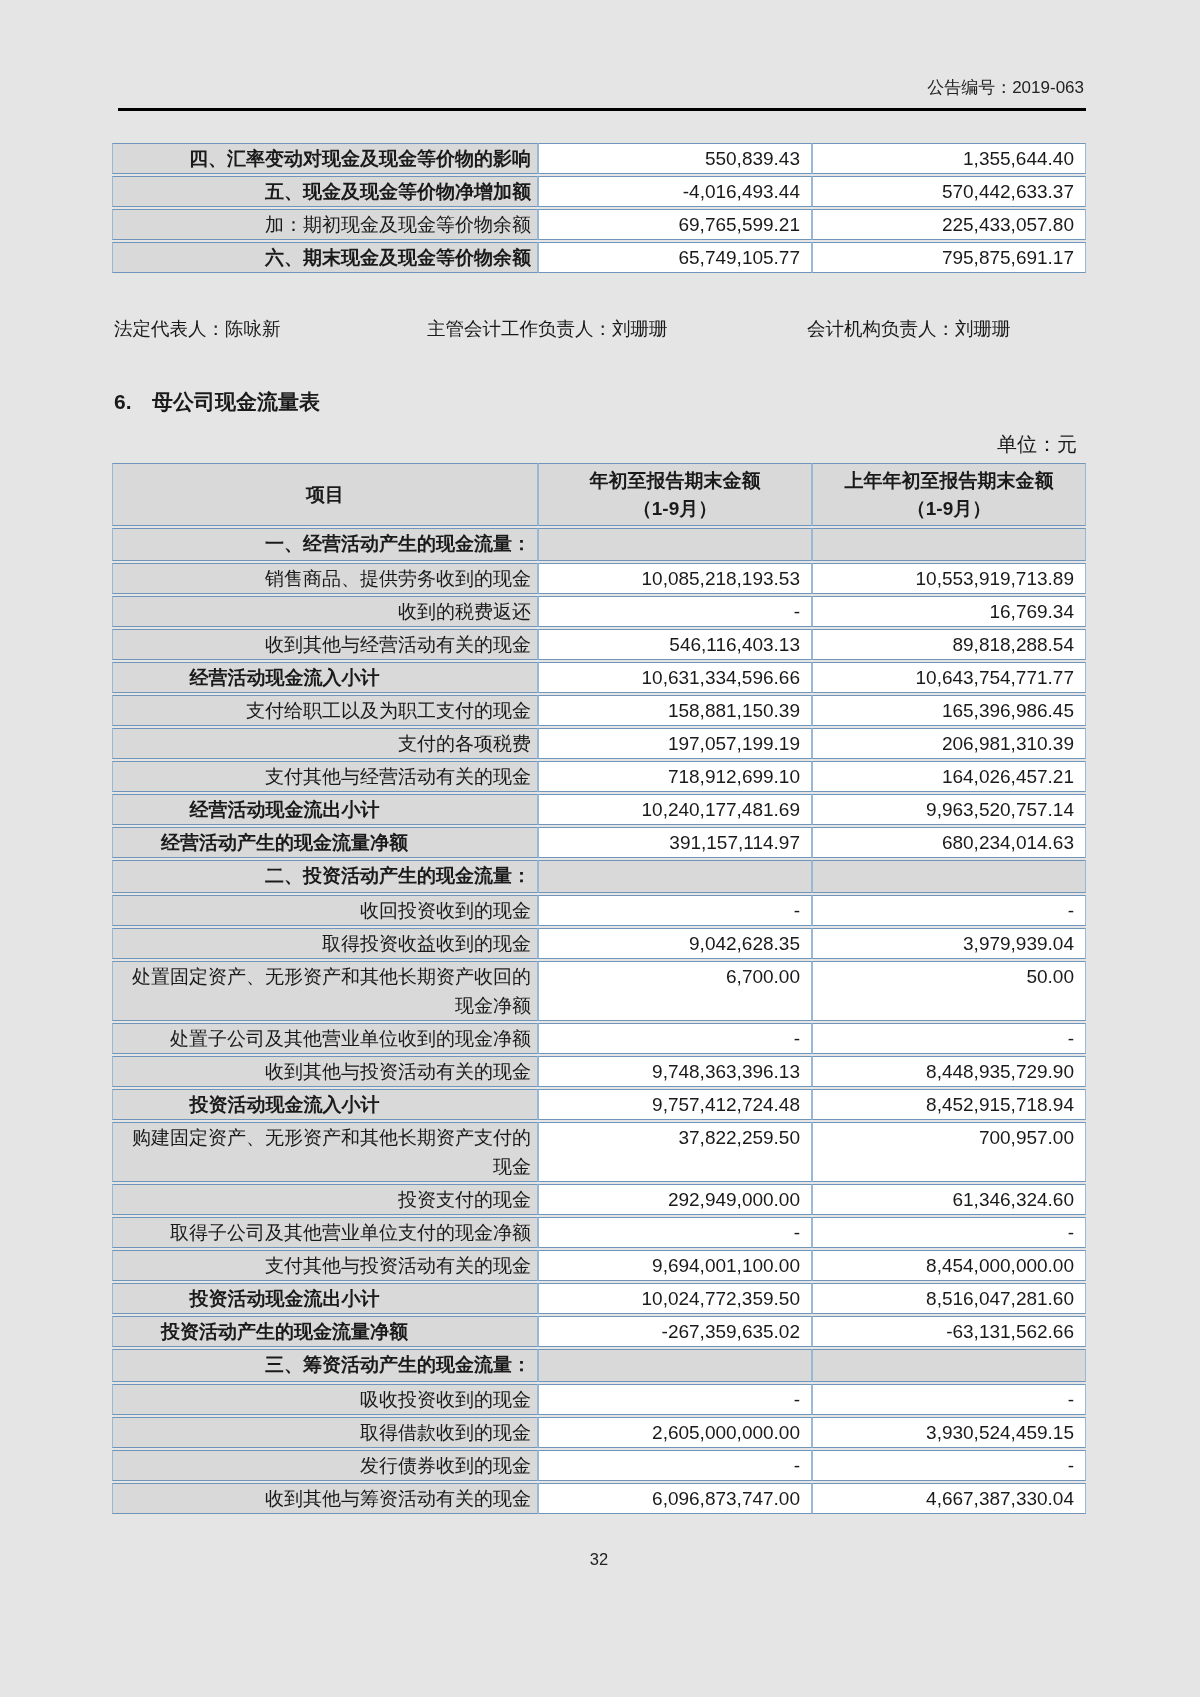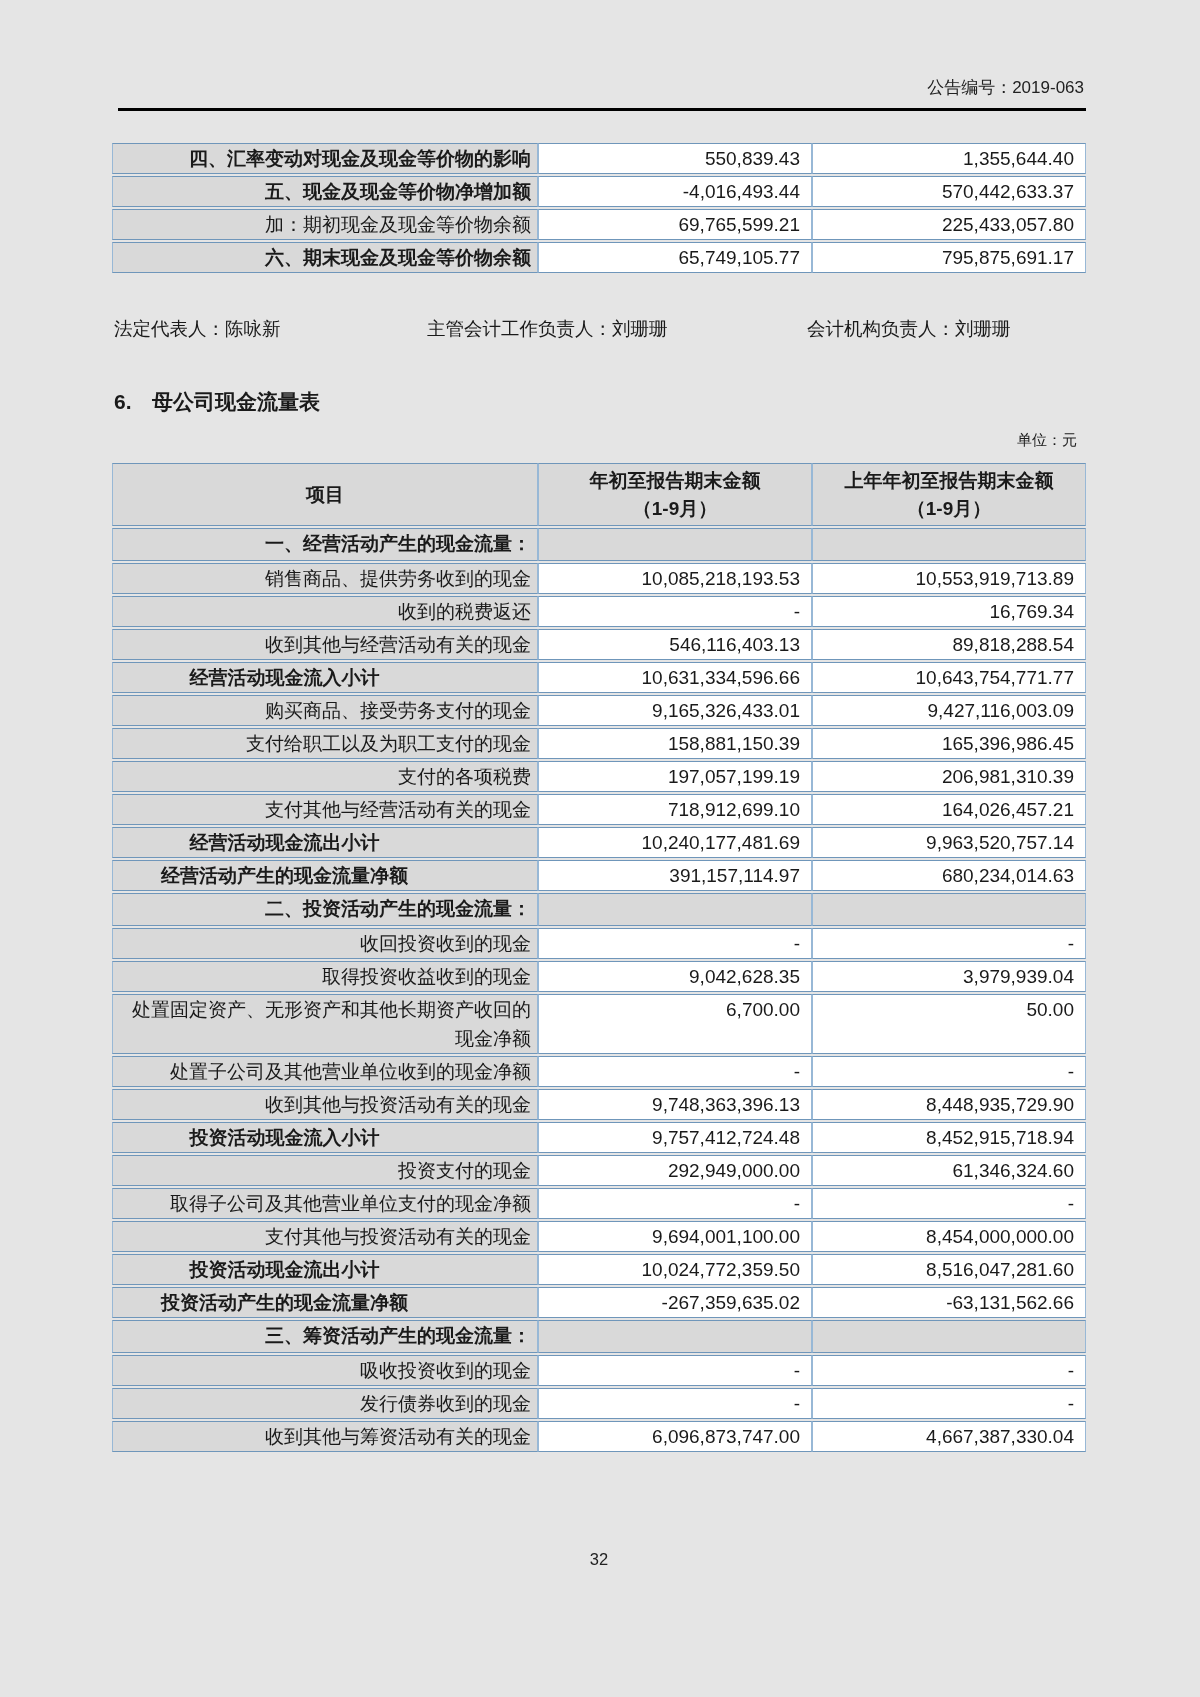--- a/index.html
+++ b/index.html
@@ -53,21 +53,21 @@
 
   .signatures { position:absolute; top:316px; left:0; width:100%; height:26px; font-size:18.5px; }
   .signatures span { position:absolute; white-space:nowrap; }
   .sig-1 { left:2px; }
   .sig-2 { left:315px; }
   .sig-3 { left:695px; }
 
   .section-title { position:absolute; top:388px; left:2px; font-size:21px; font-weight:700; }
   .section-title .sec-no { display:inline-block; min-width:38px; }
 
-  .unit-label { position:absolute; top:431px; right:9px; font-size:15px; }
+  .unit-label { position:absolute; top:431px; right:9px; font-size:20px; }
 
   .main-table-wrap { position:absolute; top:461px; left:0; width:100%; }
   .main-table thead th {
     background:#d9d9d9; font-weight:700; text-align:center;
     height:63px; vertical-align:middle; line-height:28px; font-size:19px;
   }
 
   .page-number {
     position:absolute; top:1550px; left:0; width:974px;
     text-align:center; font-size:16.5px; color:#222;
@@ -166,25 +166,20 @@
               <td class="c-label">收到其他与经营活动有关的现金</td>
               <td class="c-val">546,116,403.13</td>
               <td class="c-val">89,818,288.54</td>
             </tr>
             <tr class="row-subtotal">
               <td class="c-label">经营活动现金流入小计</td>
               <td class="c-val">10,631,334,596.66</td>
               <td class="c-val">10,643,754,771.77</td>
             </tr>
             <tr class="row-item">
-              <td class="c-label">购买商品、接受劳务支付的现金</td>
-              <td class="c-val">9,165,326,433.01</td>
-              <td class="c-val">9,427,116,003.09</td>
-            </tr>
-            <tr class="row-item">
               <td class="c-label">支付给职工以及为职工支付的现金</td>
               <td class="c-val">158,881,150.39</td>
               <td class="c-val">165,396,986.45</td>
             </tr>
             <tr class="row-item">
               <td class="c-label">支付的各项税费</td>
               <td class="c-val">197,057,199.19</td>
               <td class="c-val">206,981,310.39</td>
             </tr>
             <tr class="row-item">
@@ -231,20 +226,25 @@
               <td class="c-label">收到其他与投资活动有关的现金</td>
               <td class="c-val">9,748,363,396.13</td>
               <td class="c-val">8,448,935,729.90</td>
             </tr>
             <tr class="row-subtotal">
               <td class="c-label">投资活动现金流入小计</td>
               <td class="c-val">9,757,412,724.48</td>
               <td class="c-val">8,452,915,718.94</td>
             </tr>
             <tr class="row-item">
+              <td class="c-label">购建固定资产、无形资产和其他长期资产支付的现金</td>
+              <td class="c-val">37,822,259.50</td>
+              <td class="c-val">700,957.00</td>
+            </tr>
+            <tr class="row-item">
               <td class="c-label">投资支付的现金</td>
               <td class="c-val">292,949,000.00</td>
               <td class="c-val">61,346,324.60</td>
             </tr>
             <tr class="row-item">
               <td class="c-label">取得子公司及其他营业单位支付的现金净额</td>
               <td class="c-val">-</td>
               <td class="c-val">-</td>
             </tr>
             <tr class="row-item">
@@ -266,20 +266,25 @@
               <td class="c-label">三、筹资活动产生的现金流量：</td>
               <td class="c-val"></td>
               <td class="c-val"></td>
             </tr>
             <tr class="row-item">
               <td class="c-label">吸收投资收到的现金</td>
               <td class="c-val">-</td>
               <td class="c-val">-</td>
             </tr>
             <tr class="row-item">
+              <td class="c-label">取得借款收到的现金</td>
+              <td class="c-val">2,605,000,000.00</td>
+              <td class="c-val">3,930,524,459.15</td>
+            </tr>
+            <tr class="row-item">
               <td class="c-label">发行债券收到的现金</td>
               <td class="c-val">-</td>
               <td class="c-val">-</td>
             </tr>
             <tr class="row-item">
               <td class="c-label">收到其他与筹资活动有关的现金</td>
               <td class="c-val">6,096,873,747.00</td>
               <td class="c-val">4,667,387,330.04</td>
             </tr>
           </tbody>

